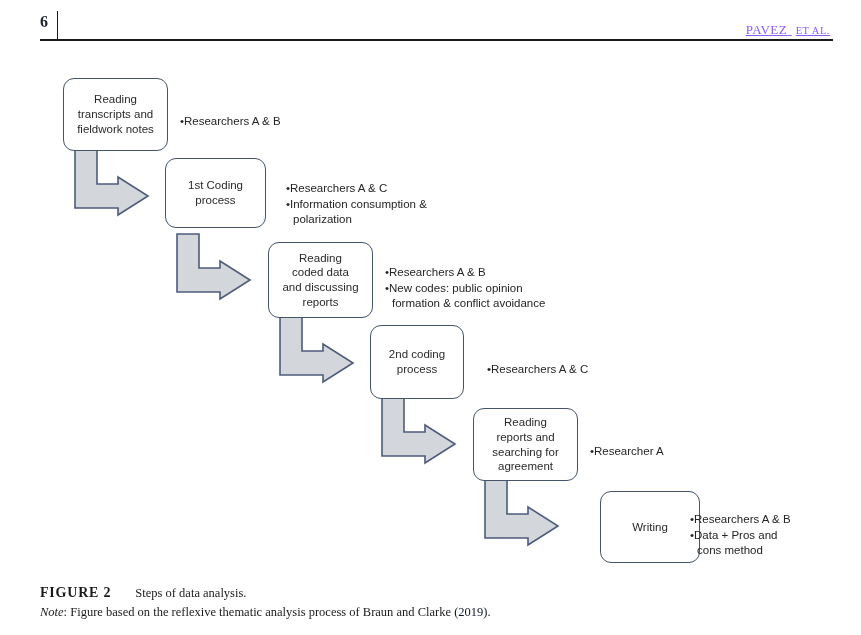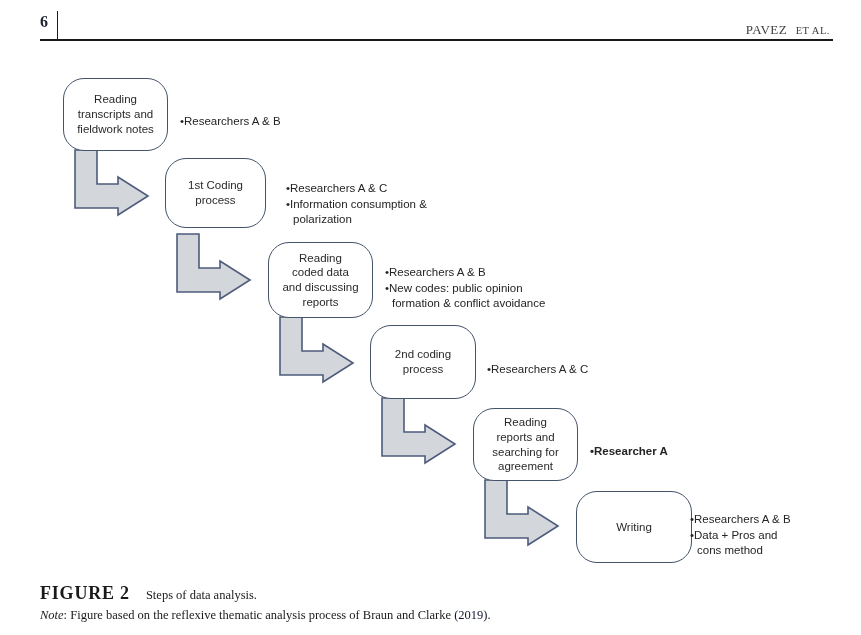--- a/index.html
+++ b/index.html
@@ -17,39 +17,39 @@
     font-family: "Liberation Serif", serif;
     font-weight: bold; font-size: 16px; color: #1f2430;
   }
   .header-divider {
     position: absolute; left: 57px; top: 11px;
     width: 1px; height: 29px; background: #1c1c1c;
   }
   .running-head {
     position: absolute; right: 31px; top: 20px;
     font-family: "Liberation Serif", serif;
-    color: #404040; letter-spacing: 0.5px; white-space: nowrap;
+    color: #8b5cf6; letter-spacing: 0.5px; white-space: nowrap; text-decoration: underline;
   }
   .running-head .rh-name   { font-size: 13px; }
   .running-head .rh-suffix { font-size: 10.5px; margin-left: 4px; }
   .header-rule {
     position: absolute; left: 40px; top: 39px;
     width: 793px; height: 1.5px; background: #1a1a1a;
   }
 
   
   .arrow-layer { position: absolute; left: 0; top: 0; width: 861px; height: 635px; pointer-events: none; }
   .flow-arrow { fill: #D3D6DB; stroke: #4D5C7C; stroke-width: 1.6; stroke-linejoin: miter; }
 
   .step-box {
     position: absolute;
     box-sizing: border-box;
     background: #ffffff;
     border: 1.6px solid #44546A;
-    border-radius: 21px;
+    border-radius: 11px;
     display: flex; align-items: center; justify-content: center;
     text-align: center;
     white-space: pre-line;
     font-size: 11.5px; line-height: 1.28; color: #2a2a2a;
     z-index: 2;
   }
 
   .bullets {
     position: absolute;
     transform: translateY(-50%);
@@ -61,21 +61,21 @@
   .bullets li {
     white-space: pre-line;
     padding-left: 7px; text-indent: -7px;
   }
 
   
   .caption {
     position: absolute; left: 40px; top: 583px; width: 790px;
     font-family: "Liberation Serif", serif; color: #1a1a1a;
   }
-  .fig-label { font-weight: bold; font-size: 18px; letter-spacing: 0.8px; margin-right: 16px; }
+  .fig-label { font-weight: bold; font-size: 14px; letter-spacing: 0.8px; margin-right: 24px; }
   .fig-title { font-size: 12.5px; }
   .fig-note  { margin-top: 4px; font-size: 12.5px; }
   .note-prefix { font-style: italic; }
   .citation-link { color: #0f172a; text-decoration: none; cursor: pointer; }
 </style>
 </head>
 <body>
 
 <div class="page">
 
@@ -103,51 +103,51 @@
   <div class="step-box" style="left:165px; top:158px; width:101px; height:70px;">
     <span>1st Coding
 process</span>
   </div>
   <div class="step-box" style="left:268px; top:242px; width:105px; height:76px;">
     <span>Reading
 coded data
 and discussing
 reports</span>
   </div>
-  <div class="step-box" style="left:370px; top:325px; width:106px; height:74px;justify-content:center;">
+  <div class="step-box" style="left:370px; top:325px; width:94px; height:74px;justify-content:center;">
     <span>2nd coding
 process</span>
   </div>
   <div class="step-box" style="left:473px; top:408px; width:105px; height:73px;">
     <span>Reading
 reports and
 searching for
 agreement</span>
   </div>
-  <div class="step-box" style="left:576px; top:491px; width:116px; height:72px;justify-content:center;">
+  <div class="step-box" style="left:600px; top:491px; width:100px; height:72px;justify-content:center;">
     <span>Writing</span>
   </div>
 
   <ul class="bullets" style="left:172px; top:114px;">
     <li>•Researchers A &amp; B</li>
   </ul>
   <ul class="bullets" style="left:278px; top:196px;">
     <li>•Researchers A &amp; C</li>
     <li>•Information consumption &amp;
 polarization</li>
   </ul>
   <ul class="bullets" style="left:377px; top:280px;">
     <li>•Researchers A &amp; B</li>
     <li>•New codes: public opinion
 formation &amp; conflict avoidance</li>
   </ul>
   <ul class="bullets" style="left:479px; top:362px;">
     <li>•Researchers A &amp; C</li>
   </ul>
-  <ul class="bullets" style="left:582px; top:444px;font-weight:bold;">
+  <ul class="bullets" style="left:582px; top:444px;">
     <li>•Researcher A</li>
   </ul>
   <ul class="bullets" style="left:682px; top:527px;">
     <li>•Researchers A &amp; B</li>
     <li>•Data + Pros and
 cons method</li>
   </ul>
 
   <div class="caption">
     <div>

